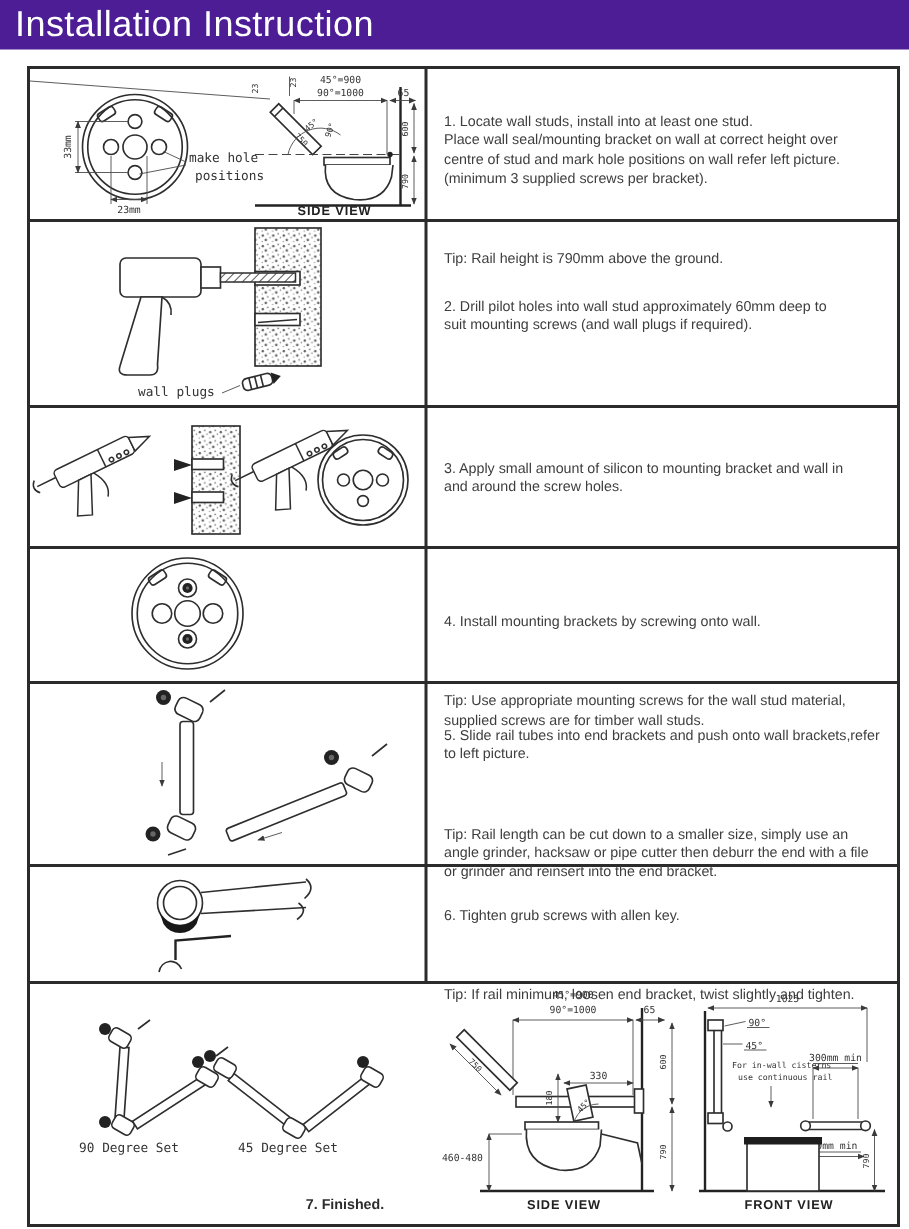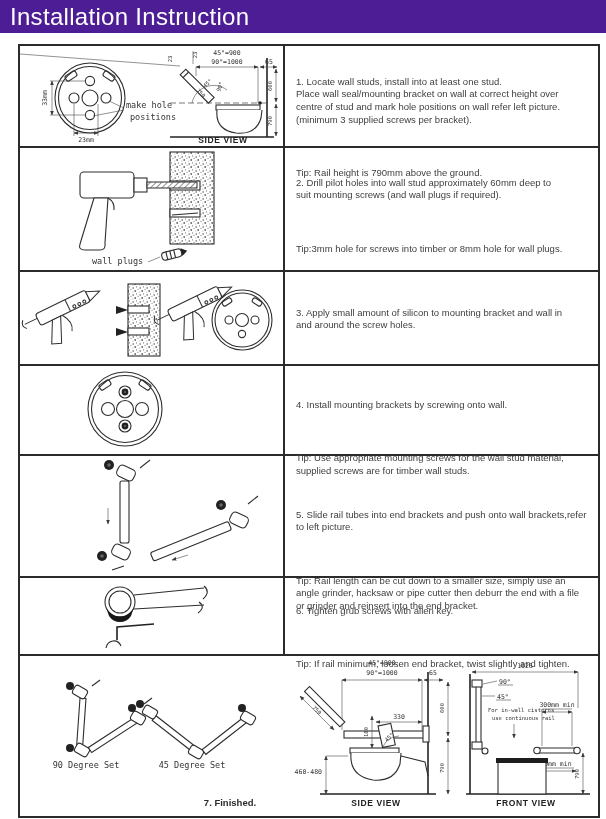--- a/index.html
+++ b/index.html
@@ -9,21 +9,21 @@
   .header .title{font-size:24px;padding-left:10px;letter-spacing:.3px;}
   .inst-table{position:absolute;left:18px;top:44px;width:582px;border:2px solid #2b2b2b;box-sizing:border-box;}
   .row{display:flex;border-bottom:2px solid #2b2b2b;}
   .row:last-child{border-bottom:none;}
   .cell-img{width:265px;border-right:2px solid #2b2b2b;box-sizing:border-box;position:relative;overflow:hidden;}
   .cell-text{flex:1;box-sizing:border-box;padding:14px 6px 4px 11px;font-size:9.5px;line-height:1.33;
              color:#3e3e3e;white-space:pre-line;}
   .cell-full{width:100%;position:relative;overflow:hidden;}
   .tip{margin-top:28px;white-space:pre-line;}
   .h1{height:100px}.h2{height:122px}.h3{height:92px}.h4{height:88px}.h5{height:120px}.h6{height:76px}.h7{height:160px}
-  .pt1{padding-top:17px}.pt2{padding-top:16px}.pt3{padding-top:22px}.pt4{padding-top:20px}.pt5{padding-top:40px}.pt6{}
+  .pt1{padding-top:17px}.pt2{padding-top:38px}.pt3{padding-top:22px}.pt4{padding-top:30px}.pt5{padding-top:16px}.pt6{}
   
   .ln{stroke:#2e2e2e;fill:none;stroke-width:1.1;}
   .lnf{stroke:#2e2e2e;fill:#fff;stroke-width:1.1;}
   .thk{stroke:#222;fill:none;stroke-width:1.6;}
   .dim{stroke:#4a4a4a;stroke-width:.6;fill:none;}
   .dsh{stroke:#444;stroke-width:.7;fill:none;stroke-dasharray:6 3;}
   .dm{font:6.5px "DejaVu Sans Mono",monospace;fill:#333;}
   .dm5{font:5.5px "DejaVu Sans Mono",monospace;fill:#333;}
   .dm2{font:8.5px "DejaVu Sans Mono",monospace;fill:#333;}
   .cap{font:bold 8.5px "Liberation Sans",sans-serif;fill:#222;letter-spacing:.6px;}
@@ -168,21 +168,20 @@
           <line x1="5" y1="-4" x2="5" y2="4" class="ln"></line>
             <line x1="9" y1="-4" x2="9" y2="4" class="ln"></line>
             <line x1="13" y1="-4" x2="13" y2="4" class="ln"></line>
           <path d="M20,-4 L26,0 L20,4 Z" fill="#222"></path>
         </g>
       </svg>
     </div>
     <div class="cell-text pt2">
       <div>2. Drill pilot holes into wall stud approximately 60mm deep to
 suit mounting screws (and wall plugs if required).</div>
-      <div class="tip">Tip:3mm hole for screws into timber or 8mm hole for wall plugs.</div>
     </div>
   </div>
 
   <div class="row h3">
     <div class="cell-img">
       <svg width="261" height="90" viewBox="0 0 261 90">
         <rect x="108" y="12" width="32" height="72" fill="url(#stip)" stroke="#2e2e2e" stroke-width="1.1"></rect>
         <rect x="108" y="34" width="21" height="7" class="lnf"></rect>
         <rect x="108" y="56" width="21" height="7" class="lnf"></rect>
         <path d="M96,34 L108,38 L96,42 Z" fill="#222"></path>

